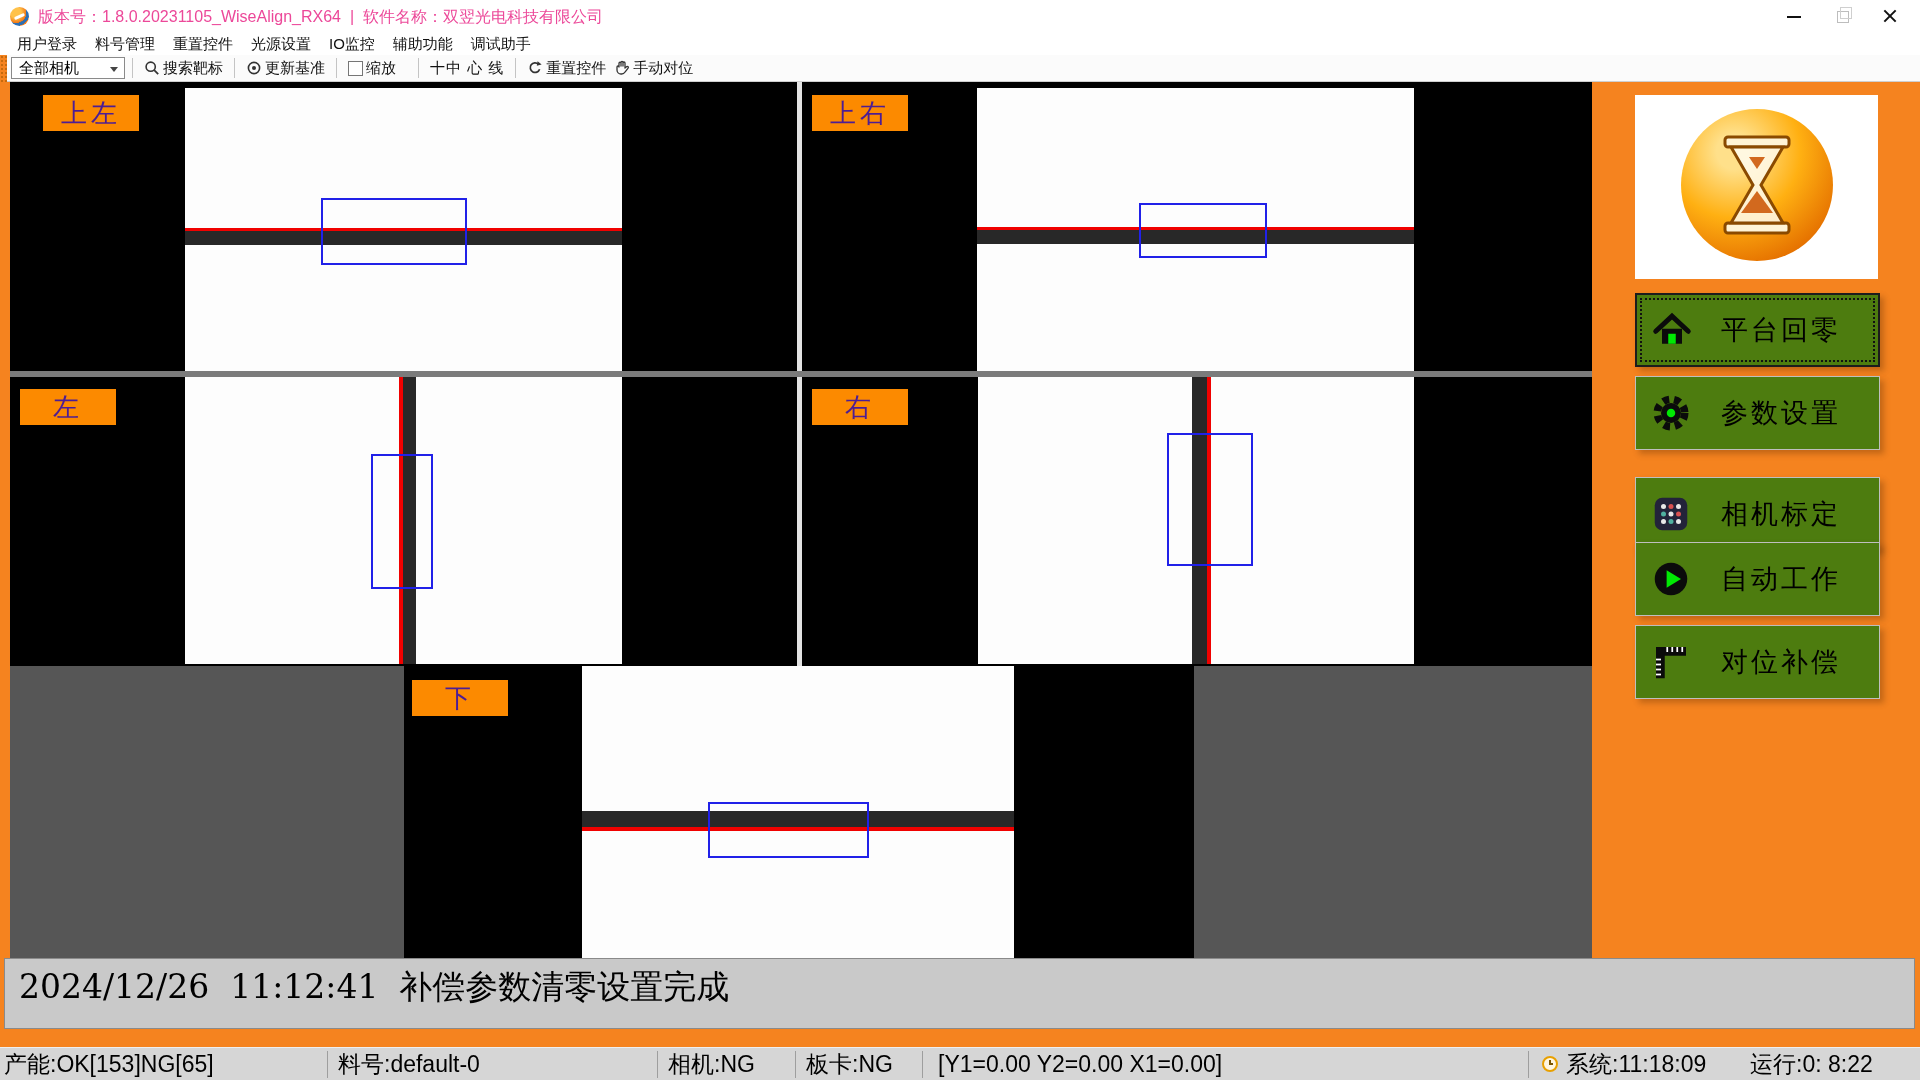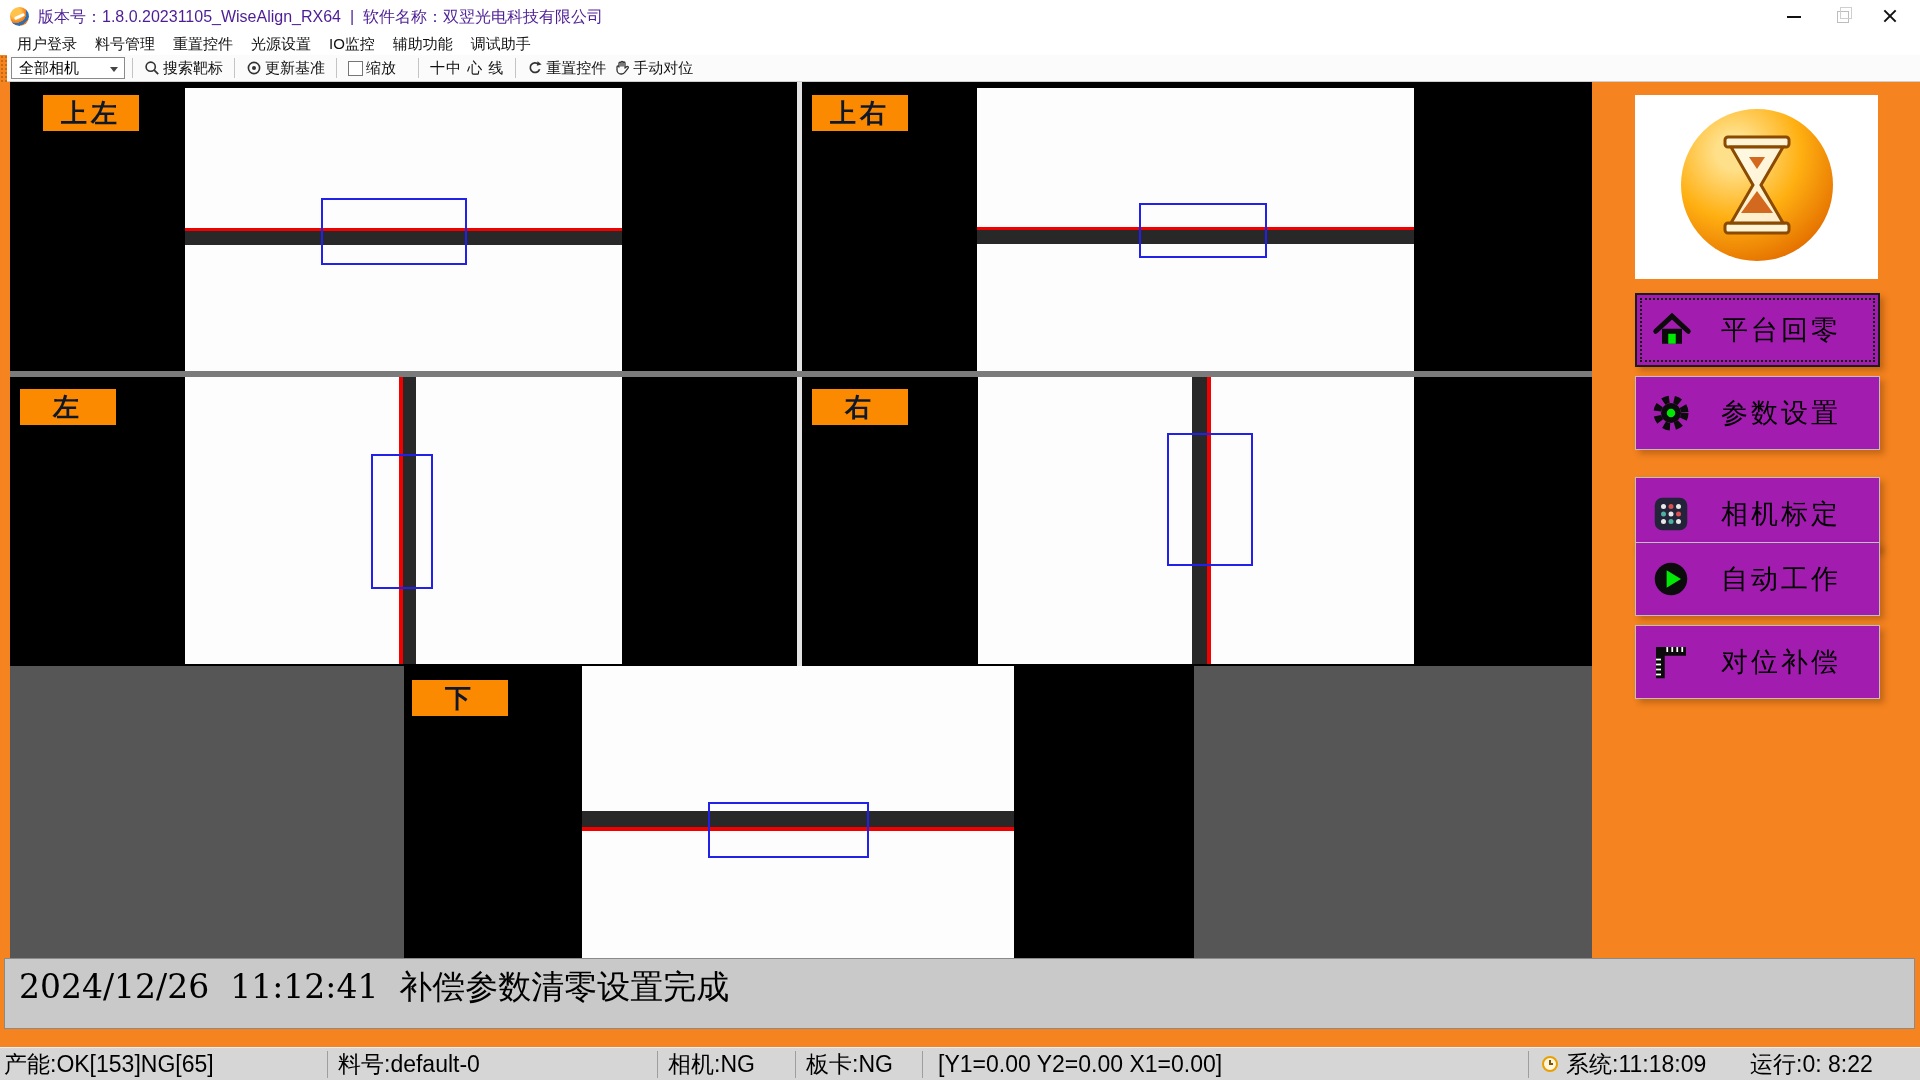--- a/index.html
+++ b/index.html
@@ -4,21 +4,21 @@
 <style>
   html,body{margin:0;padding:0;}
   body{font-family:"Liberation Sans",sans-serif;}
   .root{position:relative;width:1920px;height:1080px;background:#F5831F;overflow:hidden;}
 
   
   .titlebar{position:absolute;left:0;top:0;width:1920px;height:33px;background:#FFFFFF;border-bottom:1px solid #ECECEC;}
   .app-icon{position:absolute;left:10px;top:7px;width:19px;height:19px;border-radius:50%;
     background:radial-gradient(circle at 32% 30%,#FFC24A 0 28%,#F07818 55%,#2E6FB2 56% 72%,#F07818 73%);}
   .app-icon::after{content:"";position:absolute;left:4px;top:8px;width:11px;height:3px;background:#fff;border-radius:2px;transform:rotate(-25deg);}
-  .title-text{position:absolute;left:38px;top:0;line-height:33px;font-size:16px;color:#4c1d95;white-space:pre;}
+  .title-text{position:absolute;left:38px;top:0;line-height:33px;font-size:16px;color:#ec4899;white-space:pre;}
   .wctrls{position:absolute;right:6px;top:0;height:33px;display:flex;}
   .wbtn{width:48px;height:33px;position:relative;cursor:pointer;}
   .wbtn .bar{position:absolute;left:17px;top:16px;width:14px;height:2px;background:#111;}
   .wbtn .sq{position:absolute;left:19px;top:11px;width:10px;height:10px;border:1.5px solid #BDBDBD;background:#fff;}
   .wbtn .sq::before{content:"";position:absolute;left:2px;top:-5px;width:10px;height:10px;border:1.5px solid #CFCFCF;}
   .wbtn .x1,.wbtn .x2{position:absolute;left:16px;top:15px;width:16px;height:2px;background:#111;}
   .wbtn .x1{transform:rotate(45deg);} .wbtn .x2{transform:rotate(-45deg);}
 
   
   .menubar{position:absolute;left:0;top:33px;width:1920px;height:22px;background:#FFFFFF;display:flex;align-items:center;padding-left:8px;box-sizing:border-box;}
@@ -34,22 +34,22 @@
   .tbtn svg{display:block;}
   .chk{width:13px;height:13px;border:1px solid #767676;background:#fff;display:inline-block;}
   .cross-group{font-size:15px;letter-spacing:1px;white-space:pre;}
 
   
   .cam{position:absolute;background:#000;}
   .cam-white{position:absolute;background:#FDFDFD;}
   .line-dark{position:absolute;background:#282828;}
   .line-red{position:absolute;background:#F00100;}
   .roi{position:absolute;border:2px solid #2121E8;box-sizing:border-box;background:transparent;cursor:move;}
-  .cam-label{position:absolute;width:96px;height:36px;background:#FC8A00;color:#0f172a;font-family:"DejaVu Serif",serif;
-    font-size:26px;display:flex;align-items:center;justify-content:center;letter-spacing:4px;font-weight:bold;}
+  .cam-label{position:absolute;width:96px;height:36px;background:#FC8A00;color:#4c1d95;font-family:"DejaVu Serif",serif;
+    font-size:26px;display:flex;align-items:center;justify-content:center;letter-spacing:4px;}
 
   .cam-ul{left:10px;top:82px;width:787px;height:289px;}
   .cam-ul .cam-white{left:175px;top:6px;width:437px;height:283px;}
   .cam-ul .line-dark{left:175px;top:149px;width:437px;height:14px;}
   .cam-ul .line-red{left:175px;top:146px;width:437px;height:3px;}
   .cam-ul .roi{left:311px;top:116px;width:146px;height:67px;}
   .cam-ul .cam-label{left:33px;top:13px;}
 
   .cam-ur{left:802px;top:82px;width:790px;height:289px;}
   .cam-ur .cam-white{left:175px;top:6px;width:437px;height:283px;}
@@ -82,21 +82,21 @@
   .row3bg{position:absolute;left:10px;top:666px;width:1582px;height:292px;background:#565656;}
   .vgap{position:absolute;left:797px;top:82px;width:5px;height:584px;background:#E3E3E3;}
   .rowdivider{position:absolute;left:10px;top:371px;width:1582px;height:6px;background:#7B7B7B;}
 
   
   .logo-box{position:absolute;left:1635px;top:95px;width:243px;height:184px;background:#FFFFFF;}
   .logo-ball{position:absolute;left:46px;top:14px;width:152px;height:152px;border-radius:50%;
     background:radial-gradient(circle at 35% 28%,#FFE08A 0 12%,#FFB012 45%,#E67300 78%,#B45500 100%);}
   .logo-ball svg{position:absolute;left:38px;top:26px;}
 
-  .gbtn{position:absolute;left:1635px;width:245px;height:74px;background:#a21caf;border:1px solid #BFBFBF;
+  .gbtn{position:absolute;left:1635px;width:245px;height:74px;background:#4d7c0f;border:1px solid #BFBFBF;
     box-shadow:4px 4px 6px rgba(80,35,0,.30);display:flex;align-items:center;cursor:pointer;box-sizing:border-box;}
   .gbtn.focused{border:2px solid #1C1C1C;outline:2px dotted #111;outline-offset:-7px;}
   .gbtn .gicon{width:44px;height:44px;margin-left:13px;display:flex;align-items:center;justify-content:center;flex:0 0 auto;}
   .gbtn .glabel{flex:1;text-align:center;font-family:"DejaVu Serif",serif;font-size:27px;color:#000;letter-spacing:3px;padding-right:10px;}
   .gbtn1{top:293px;} .gbtn2{top:376px;} .gbtn3{top:435px;margin-top:42px;} .gbtn4{top:542px;} .gbtn5{top:625px;}
 
   .offset-panel{position:absolute;left:1607px;top:712px;width:298px;height:246px;background:#fff;border:2px solid #9A9A9A;box-sizing:border-box;}
   .offset-title{position:absolute;left:10px;top:8px;font-size:22px;color:#000;}
   .offset-rows{position:absolute;left:0;top:58px;width:100%;}
   .offset-row{height:26px;border-bottom:1px solid #E9E9E9;}

